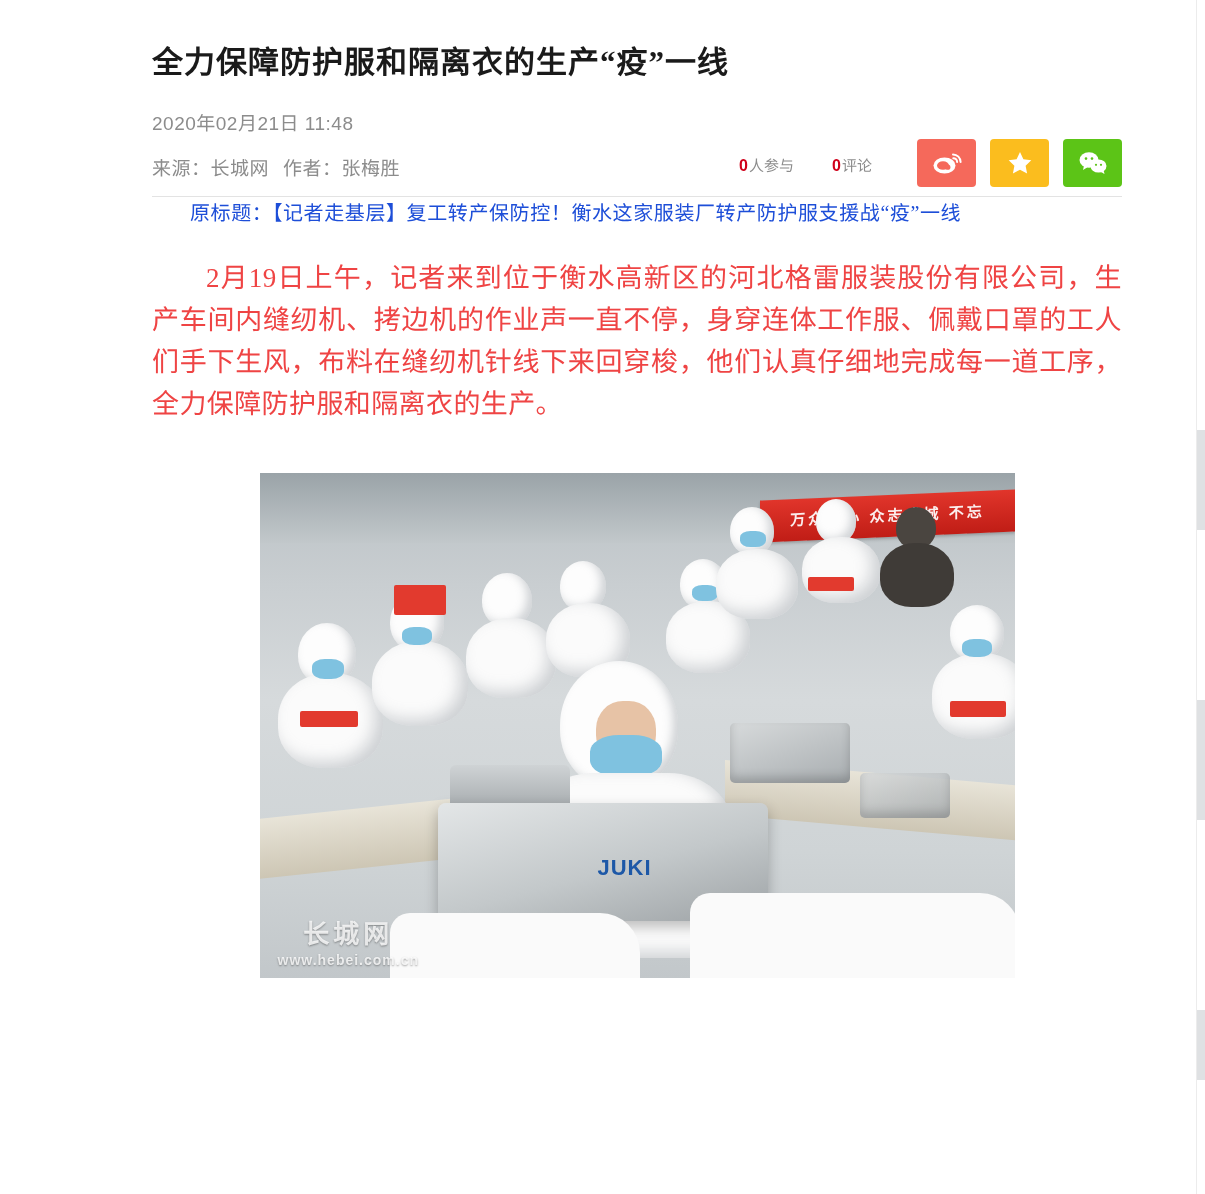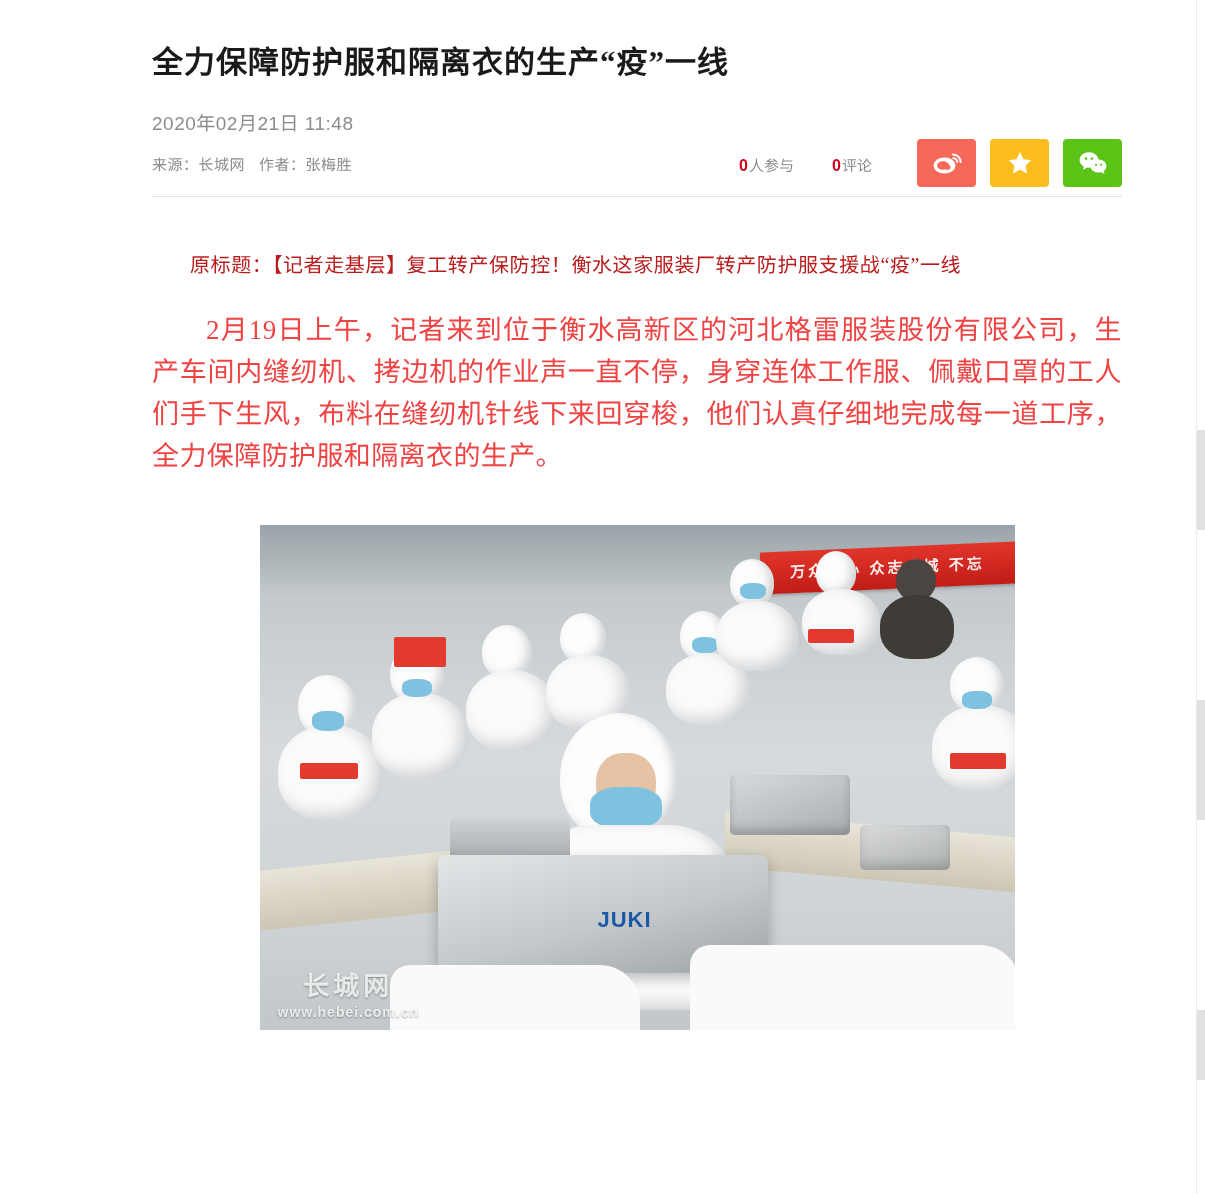--- a/index.html
+++ b/index.html
@@ -48,21 +48,21 @@
     border-bottom: 1px solid #e3e3e3;
   }
   .meta-date {
     font-family: "Liberation Sans", "DejaVu Sans", sans-serif;
     font-size: 19px;
     color: #8c8c8c;
     letter-spacing: .5px;
   }
   .meta-source {
     font-family: Liberation Serif, serif;
-    font-size: 15px;
+    font-size: 19px;
     color: #8c8c8c;
     letter-spacing: .5px;
     margin-top: 18px;
   }
   .meta-source .sep {
     display: inline-block;
     width: 14px;
   }
 
   .counts {
@@ -99,22 +99,21 @@
     cursor: pointer;
   }
   .share-weibo { background: #f5695b; }
   .share-fav   { background: #fbbd1e; }
   .share-wechat{ background: #5cc417; }
   .share-btn svg { display:block; }
 
   
   .orig-title {
     font-size: 20px;
-    color: #b91c1c;
-    margin-top: 52px;
+    color: #1d4ed8;
     margin-left: 38px;
     letter-spacing: .6px;
     line-height: 1.6;
   }
   p.body {
     font-size: 27px;
     line-height: 42px;
     color: #ef4444;
     text-align: justify;
     margin: 28px 0 0 0;

